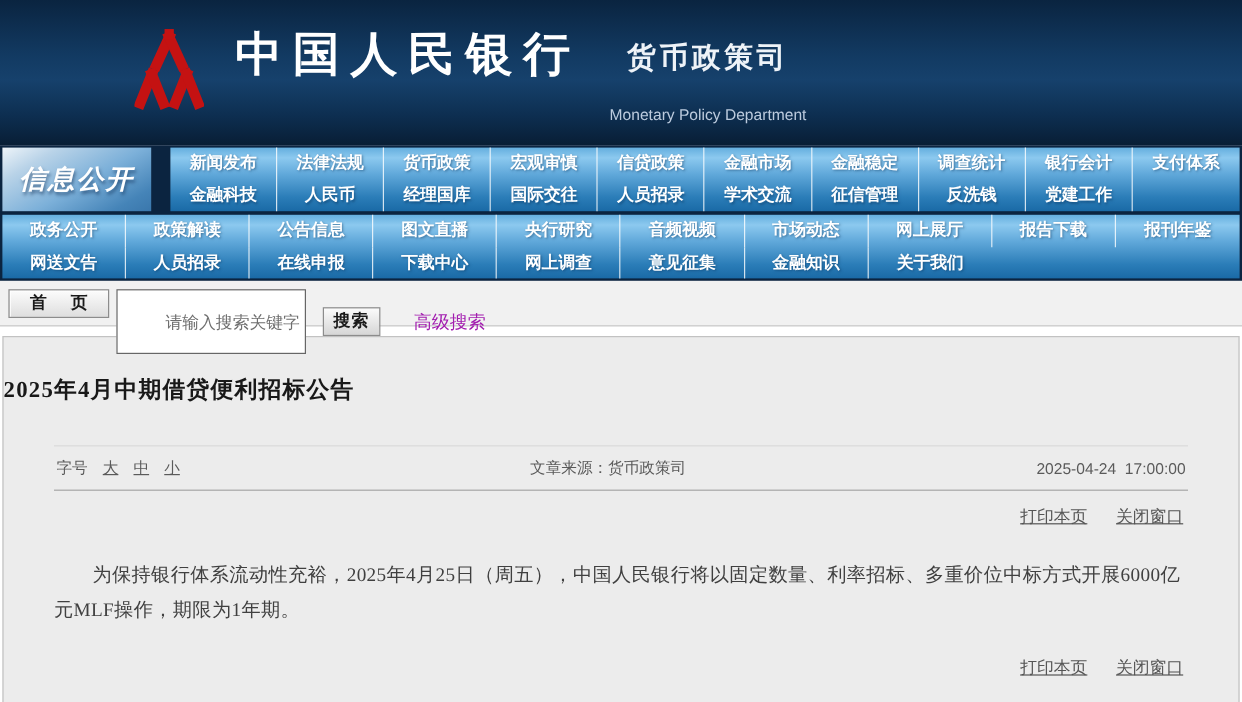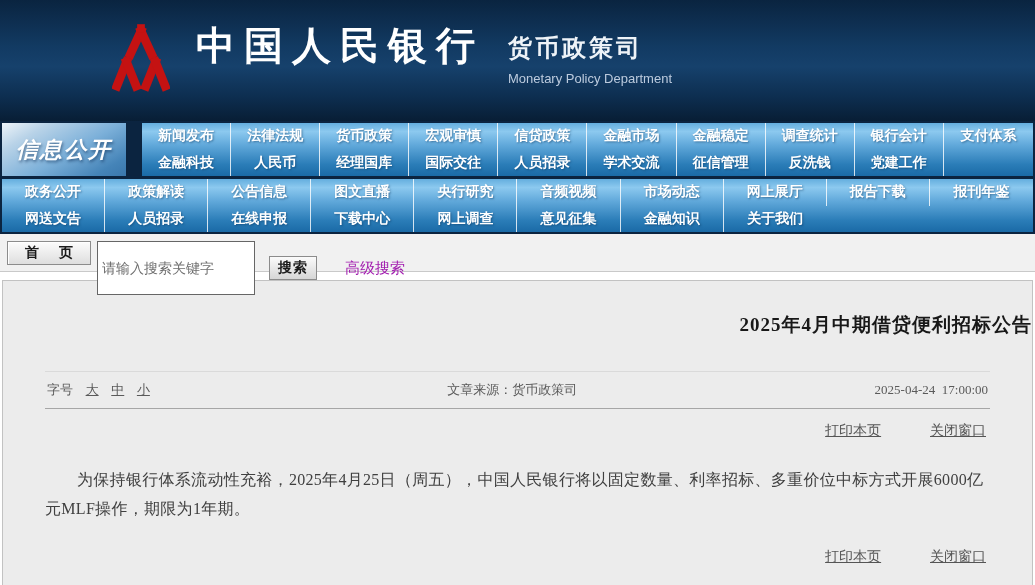--- a/index.html
+++ b/index.html
@@ -2,30 +2,30 @@
 <html><head>
 <meta charset="utf-8">
 <style>
   html,body{margin:0;padding:0;}
   body{width:1035px;height:585px;overflow:hidden;background:#fff;
        font-family:"Liberation Sans",sans-serif;}
   .page{width:1035px;height:585px;position:relative;background:#fff;}
 
   
   .header{height:121px;display:flex;align-items:flex-start;
-    background:linear-gradient(180deg,#0a2440 0%,#123a62 38%,#16416c 55%,#0d2e50 80%,#081e35 100%);}
+    background:linear-gradient(180deg,#0a2440 0%,#123a62 38%,#16416c 55%,#0d2e50 80%,#081e35 100%);text-align:center;}
   .logo{margin:22px 0 0 112px;flex:0 0 auto;}
   .bank-names{margin:24px 0 0 26px;}
   .bank-cn{font-family:"DejaVu Serif",serif;font-weight:bold;font-size:39px;line-height:42px;
     color:#ffffff;letter-spacing:9px;white-space:nowrap;}
   .bank-en{font-family:"Liberation Sans",sans-serif;font-weight:bold;font-size:15px;
     color:#ffffff;letter-spacing:0.4px;margin-top:3px;white-space:nowrap;}
   .dept{margin:32px 0 0 24px;}
   .dept-cn{font-size:24px;font-weight:bold;color:#eef3f8;letter-spacing:3px;white-space:nowrap;}
-  .dept-en{font-size:13px;color:#bccbde;margin-top:7px;white-space:nowrap;}
+  .dept-en{font-size:13px;color:#bccbde;margin-top:24px;white-space:nowrap;}
 
   
   .nav{background:#0b2440;padding:2px 0 0 0;border-bottom:2px solid #0b2440;}
   .nav-band{display:flex;gap:16px;height:53px;margin-bottom:3px;padding:0 2px;}
   .nav-band:last-child{margin-bottom:0;}
   .nav-label{flex:0 0 124px;display:flex;align-items:center;justify-content:center;
     font-size:22px;font-weight:bold;font-style:italic;color:#fff;letter-spacing:2px;
     text-shadow:1px 2px 3px rgba(10,40,80,.55);
     background:linear-gradient(150deg,#eef4f9 0%,#b9d3e8 22%,#7cb0d9 55%,#4584b8 85%,#3a77ac 100%);}
   .nav-grid{flex:1;display:grid;grid-template-columns:repeat(10,1fr);grid-auto-rows:26.5px;
@@ -43,42 +43,42 @@
   .home-btn{margin:7px 0 0 7px;flex:0 0 auto;padding:2px 9px;font-size:14px;font-weight:bold;
     color:#1a1a1a;letter-spacing:8px;text-indent:8px;cursor:pointer;
     background:linear-gradient(180deg,#fcfcfc,#dedede);border:1px solid #8c8c8c;
     box-shadow:inset 1px 1px 0 #fff;}
   .crumb-text{width:690px;margin:4px 0 0 10px;font-size:14px;line-height:17px;color:#3c3c3c;}
   .crumb-text a{color:#3c3c3c;text-decoration:none;cursor:pointer;}
   .pipe{margin:0 8px;color:#555;}
   .gt{margin:0 10px;color:#555;}
   .search-wrap{display:flex;align-items:center;margin:7px 0 0 6px;}
   .search-input{width:148px;height:20px;border:1px solid #666;background:#fff;
-    font-size:14px;color:#444;padding:16px 4px;outline:none;}
+    font-size:14px;color:#444;padding:16px 4px;outline:none;text-align:right;}
   .search-input::placeholder{color:#6e6e6e;}
   .search-btn{margin-left:14px;padding:2px 8px;font-size:14px;font-weight:bold;color:#1a1a1a;
     background:linear-gradient(180deg,#fbfbfb,#d6d6d6);border:1px solid #8c8c8c;cursor:pointer;
     letter-spacing:1px;}
   .adv-search{margin-left:28px;font-size:15px;color:#a21caf;cursor:pointer;white-space:nowrap;}
 
   
   .panel{margin:8px 2px 0 2px;height:306px;background:#ececec;border:1px solid #c2c2c2;
     box-sizing:content-box;overflow:hidden;}
-  .article-title{margin:0;padding-top:31px;text-align:right;
+  .article-title{margin:0;padding-top:31px;text-align:left;
     font-family:"Liberation Serif",serif;font-weight:bold;font-size:19px;color:#181818;
     letter-spacing:1px;}
   .meta{margin:33px 42px 0 42px;padding:9px 2px;display:flex;align-items:center;
     border-top:1px solid #dadada;border-bottom:1px solid #a6a6a6;
     font-size:13px;color:#5a5a5a;}
   .meta-left{flex:0 0 auto;}
   .meta-left a{color:#5a5a5a;text-decoration:underline;margin-left:9px;cursor:pointer;}
   .meta-center{flex:1;text-align:center;}
-  .meta-right{flex:0 0 auto;white-space:pre;font-family:Liberation Serif, serif;}
+  .meta-right{flex:0 0 auto;white-space:pre;}
   .print-row{text-align:right;padding:13px 46px 0 0;font-size:14px;}
-  .print-row a{color:#555;text-decoration:underline;margin-left:45px;cursor:pointer;}
+  .print-row a{color:#555;text-decoration:underline;margin-left:20px;cursor:pointer;}
   .body-text{margin:25px 40px 0 42px;font-family:"Liberation Serif",serif;font-size:16px;
     line-height:29px;color:#404040;text-indent:2em;letter-spacing:0.3px;}
   .print-row.bottom{padding-top:25px;}
 </style>
 </head>
 <body>
 
 <div class="page">
 
   <div class="header">

